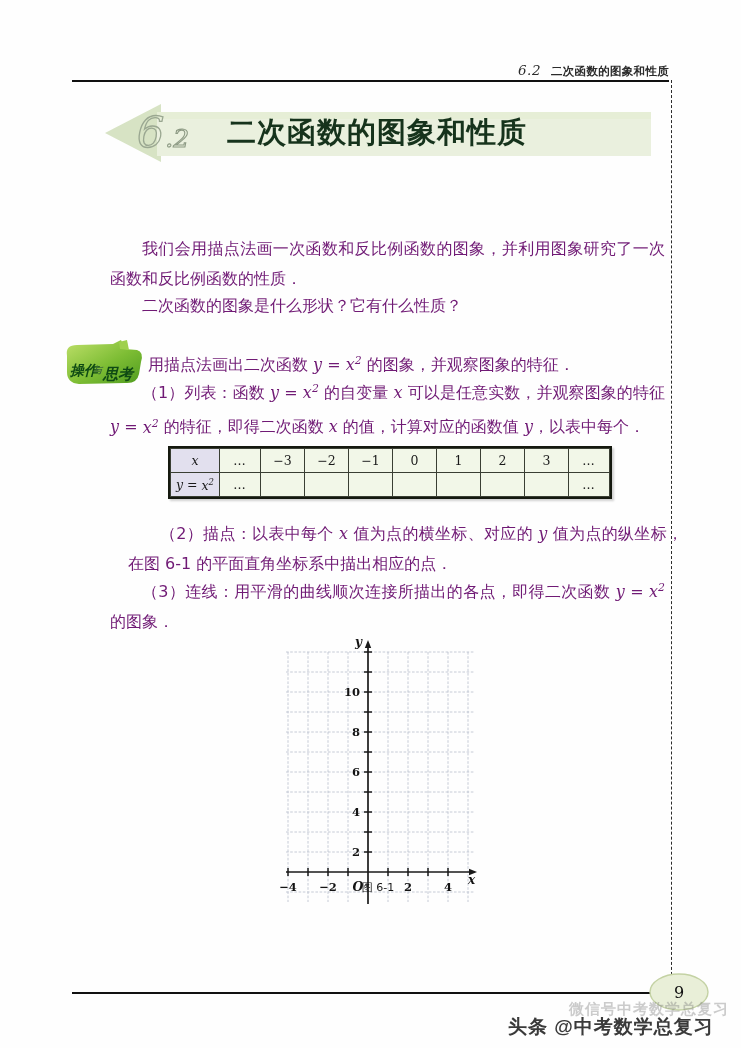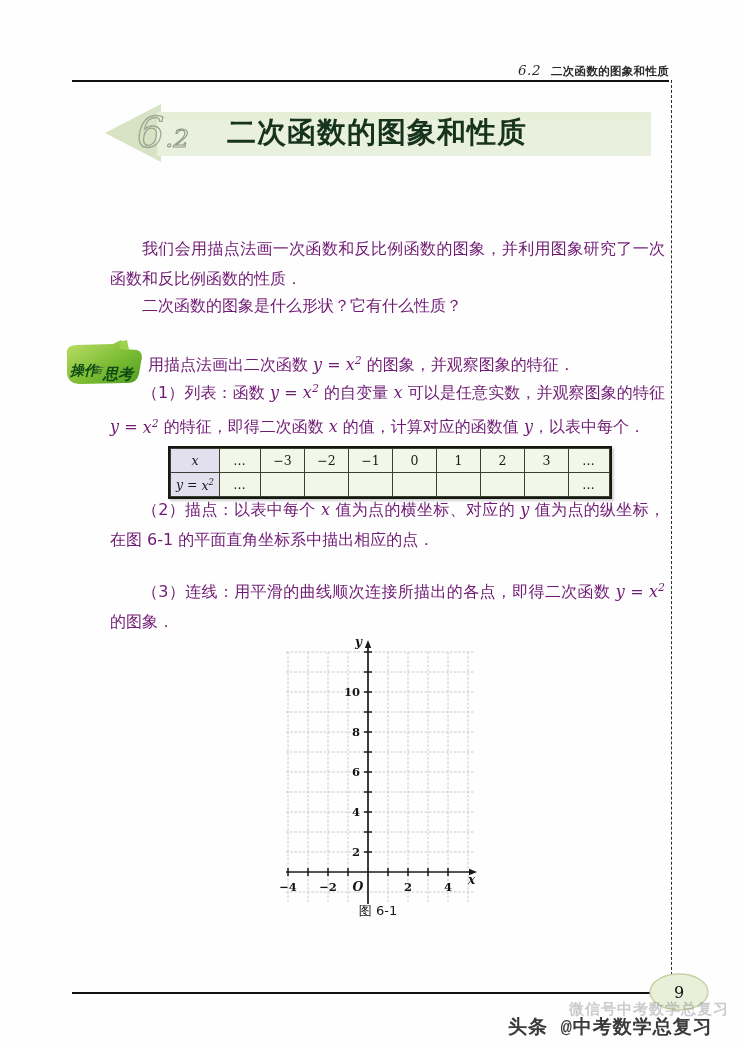--- a/index.html
+++ b/index.html
@@ -134,21 +134,21 @@
   }
   .indent { text-indent: 2em; }
   .mv { font-family: "DejaVu Serif", serif; font-style: italic; }
   .mv sup { font-size: .68em; font-style: italic; }
   .eq { white-space: nowrap; }
 
   #para-intro { top: 234px; }
   #para-question { top: 291px; }
   #para-activity { top: 346px; left: 148px; width: 517px; }
   #para-list { top: 374px; left: 110px; width: 555px; }
-  #para-plot { top: 495px; }
+  #para-plot { top: 519px; margin-left: 18px; }
   #para-connect { top: 573px; }
 
   
   .badge {
     position: absolute;
     left: 63px;
     top: 340px;
     width: 82px;
     height: 46px;
   }
@@ -198,25 +198,25 @@
   .figure {
     position: absolute;
     left: 278px;
     top: 632px;
     width: 200px;
     height: 280px;
   }
   .fig-caption {
     position: absolute;
     left: 278px;
-    top: 902px;
+    top: 880px;
     width: 200px;
     text-align: center;
     font-family: "DejaVu Sans", sans-serif;
-    font-size: 13px;
+    font-size: 11px;
     color: #161616;
   }
 
   
   .pagenum-wrap {
     position: absolute;
     left: 648px;
     top: 972px;
     width: 62px;
     height: 40px;
@@ -231,21 +231,21 @@
     font-family: "DejaVu Serif", serif;
     font-size: 16px;
     color: #111;
   }
 
   
   .wm-main {
     position: absolute;
     left: 508px;
     top: 1014px;
-    font-family: Liberation Mono, monospace;
+    font-family: Liberation Sans, sans-serif;
     font-size: 19px;
     font-weight: 700;
     color: #3a3a3a;
     letter-spacing: 1px;
     white-space: nowrap;
   }
   .wm-faded {
     position: absolute;
     left: 569px;
     top: 1000px;

